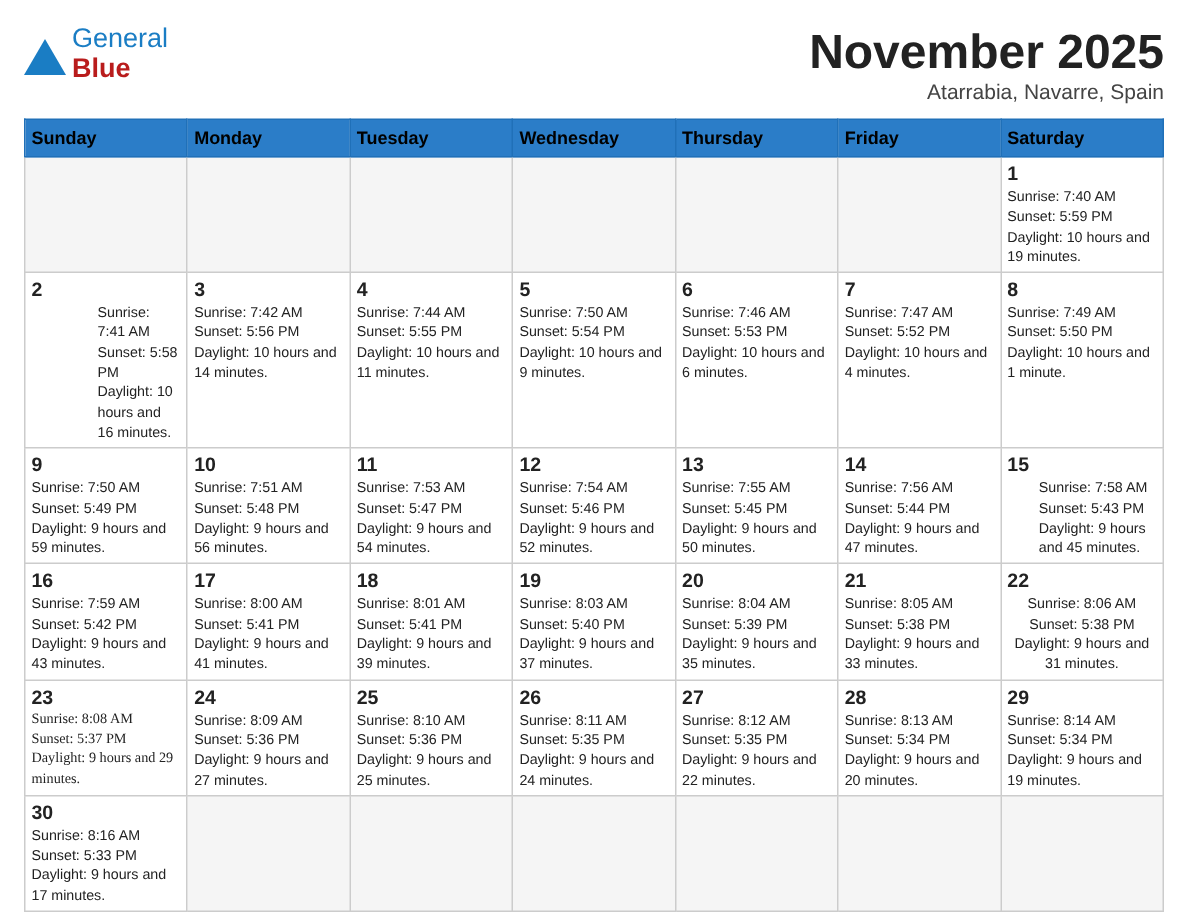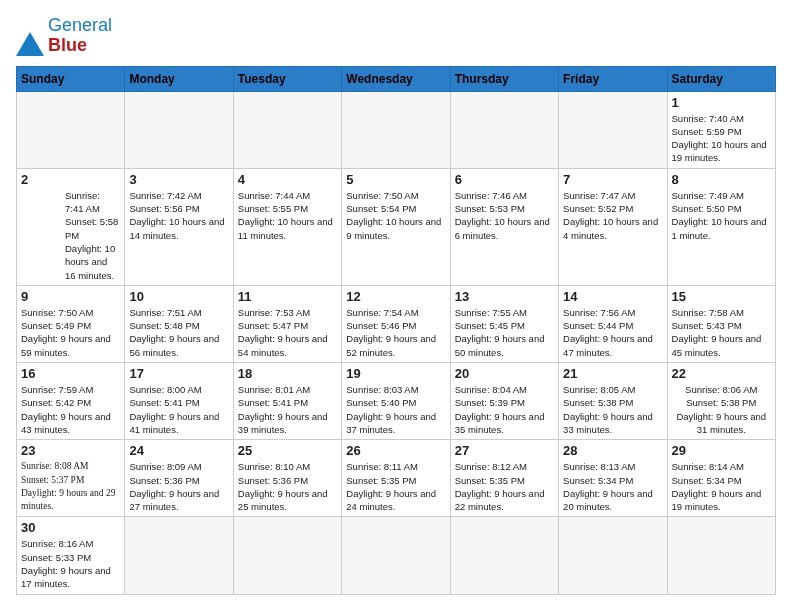--- a/index.html
+++ b/index.html
@@ -11,21 +11,21 @@
       padding: 16px;
     }
     .header {
       display: flex;
       justify-content: space-between;
       align-items: flex-start;
       margin-bottom: 10px;
     }
     .logo {
       display: flex;
-      align-items: flex-end;
+      align-items: center;
       gap: 4px;
     }
     .logo-text {
       font-size: 18px;
       color: #333;
       line-height: 1.1;
     }
     .logo-text span {
       color: #1a7dc4;
     }
@@ -95,20 +95,22 @@
   <div class="logo">
     <div>
       <div class="logo-triangle"></div>
     </div>
     <div class="logo-text">
       <div><span>General</span></div>
       <div><span style="color:#b91c1c;font-weight:bold;">Blue</span></div>
     </div>
   </div>
   <div class="title-block">
+    <div class="month-title">November 2025</div>
+    <div class="subtitle">Atarrabia, Navarre, Spain</div>
   </div>
 </div>
 
 <table class="calendar">
   <thead>
     <tr>
     <th>Sunday</th>
         <th>Monday</th>
         <th>Tuesday</th>
         <th>Wednesday</th>
@@ -208,21 +210,21 @@
 Daylight: 9 hours and 50 minutes.</div>
         </td>
         <td>
           <span class="day-number">14</span>
           <div class="day-info" style="white-space: pre-line;">Sunrise: 7:56 AM
 Sunset: 5:44 PM
 Daylight: 9 hours and 47 minutes.</div>
         </td>
         <td>
           <span class="day-number">15</span>
-          <div class="day-info" style="white-space: pre-line;">Sunrise: 7:58 AM
+          <div class="day-info" style="white-space: pre-line; margin-left: 21px;">Sunrise: 7:58 AM
 Sunset: 5:43 PM
 Daylight: 9 hours and 45 minutes.</div>
         </td>
       </tr>
       <tr>
         <td>
           <span class="day-number">16</span>
           <div class="day-info" style="white-space: pre-line;">Sunrise: 7:59 AM
 Sunset: 5:42 PM
 Daylight: 9 hours and 43 minutes.</div>

